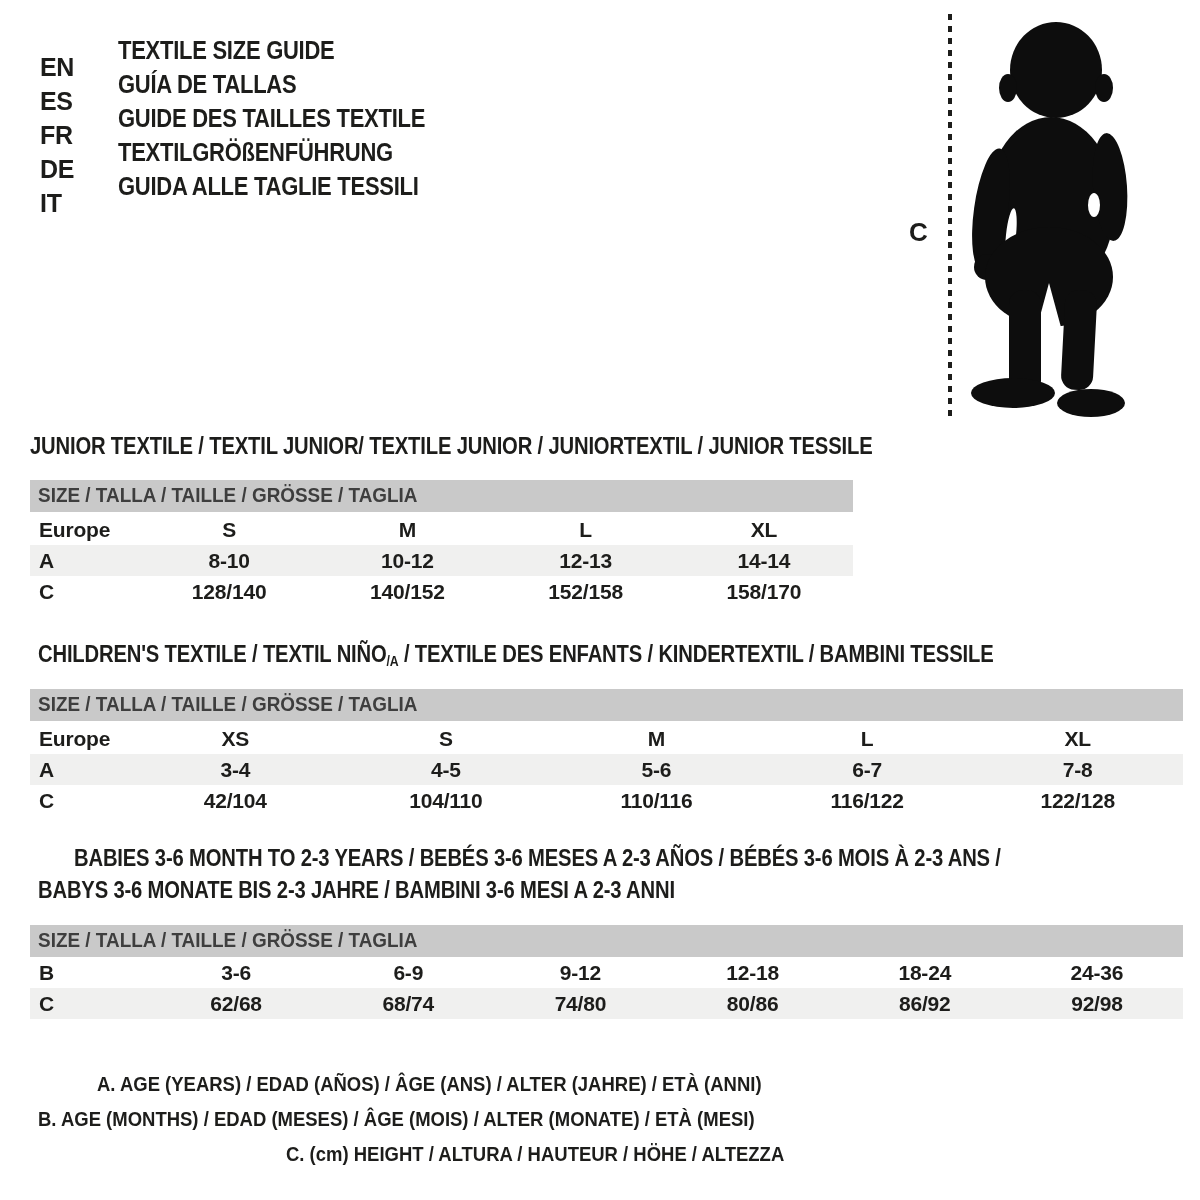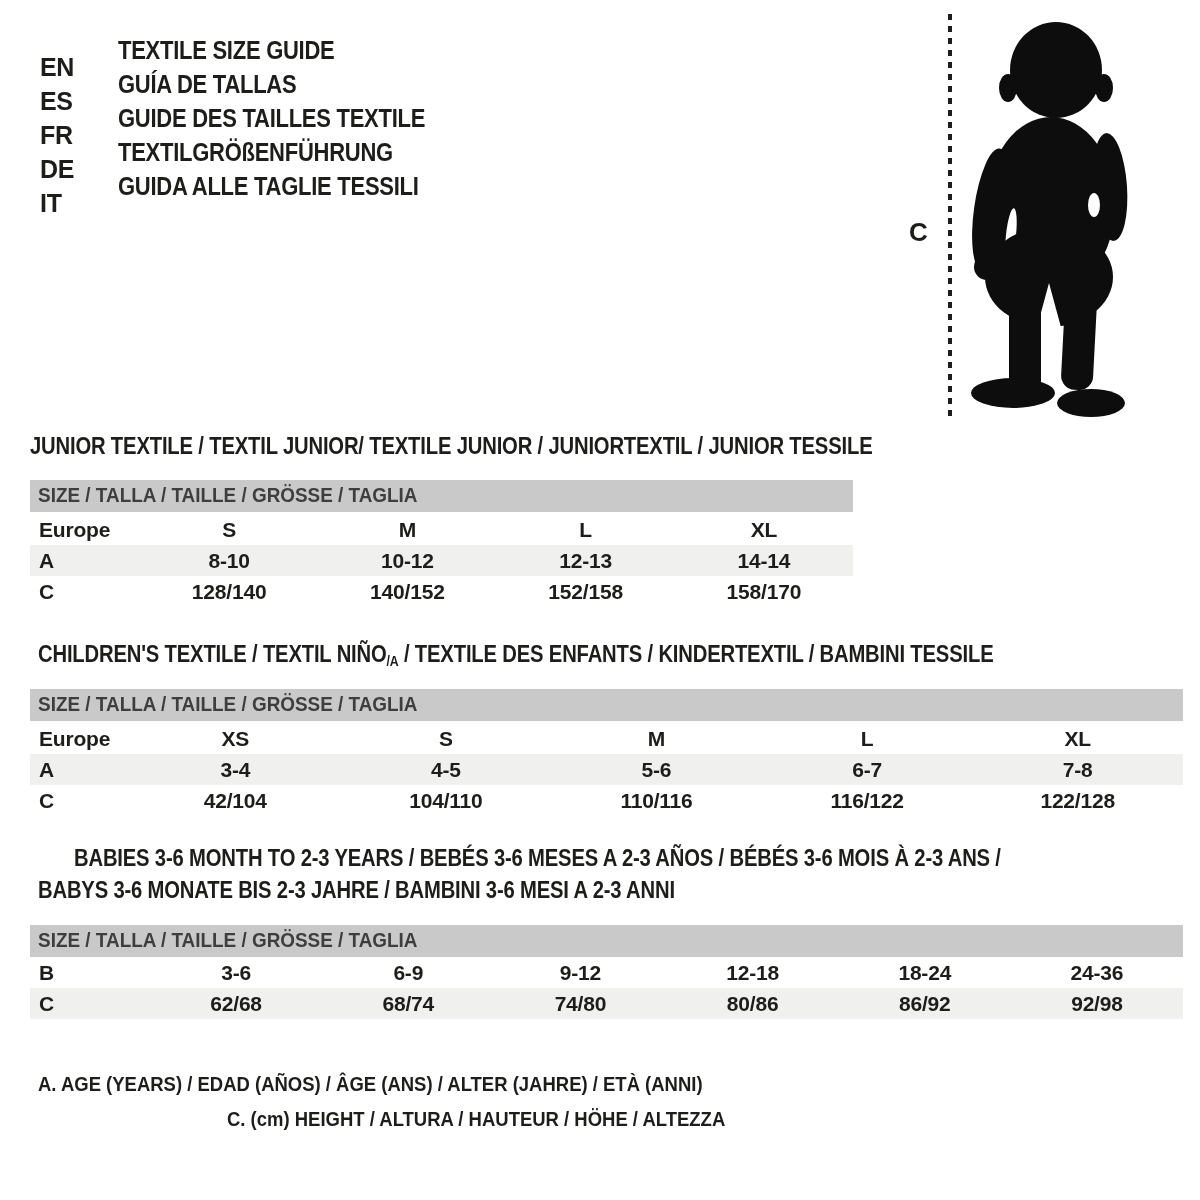--- a/index.html
+++ b/index.html
@@ -220,15 +220,18 @@
     <div class="tcell">86/92</div>
     <div class="tcell">92/98</div>
   </div>
 </div>
 
 <div class="abs legend">
   <div class="legend-line">
     <span class="cond">A. AGE (YEARS) / EDAD (AÑOS) / ÂGE (ANS) / ALTER (JAHRE) / ETÀ (ANNI)</span>
   </div>
   <div class="legend-line">
+    <span class="cond">B. AGE (MONTHS) / EDAD (MESES) / ÂGE (MOIS) / ALTER (MONATE) / ETÀ (MESI)</span>
+  </div>
+  <div class="legend-line">
     <span class="cond">C. (cm) HEIGHT / ALTURA / HAUTEUR / HÖHE / ALTEZZA</span>
   </div>
 </div>
 
 </body></html>

